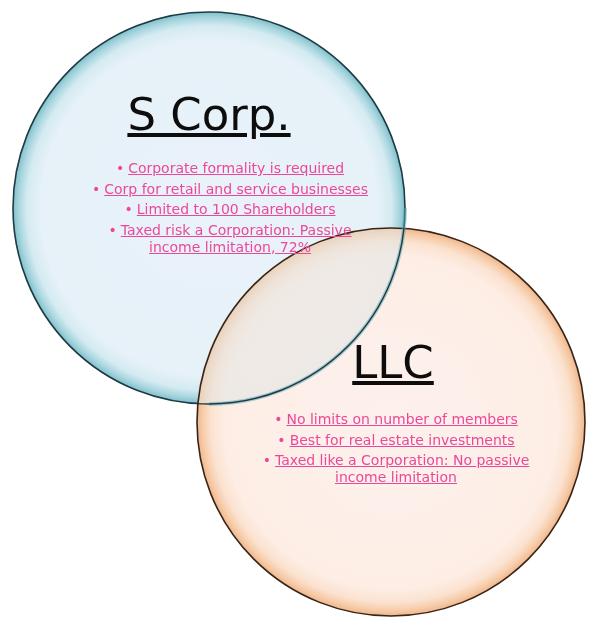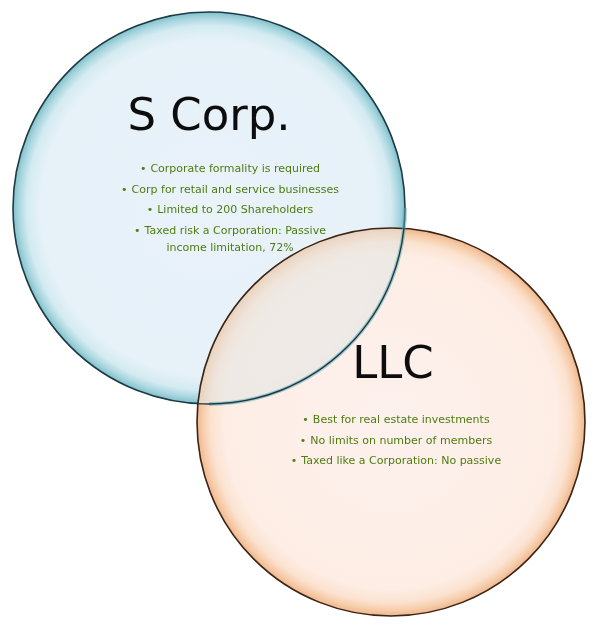--- a/index.html
+++ b/index.html
@@ -1,22 +1,22 @@
 <!DOCTYPE html>
 <html><head>
   <meta charset="utf-8">
   <style>
     html, body { margin: 0; padding: 0; background: #ffffff; }
     body { width: 602px; height: 643px; position: relative; overflow: hidden;
            font-family: "DejaVu Sans", "Liberation Sans", sans-serif; color: #111; }
     .canvas { position: absolute; left: 0; top: 0; width: 602px; height: 643px; }
     svg.venn { position: absolute; left: 0; top: 0; }
-    .label { position: absolute; text-align: center; color: #0d0d0d; }
+    .label { position: absolute; text-align: center; color: #0d0d0d; text-decoration: underline; }
     .title { font-size: 45px; line-height: 48px; letter-spacing: 0px; }
-    .bullets { font-size: 11px; line-height: 17px; color: #4d7c0f; }
+    .bullets { font-size: 14px; line-height: 17px; color: #ec4899; }
     .bullets .item { margin-bottom: 3.5px; }
     .bullets .item:last-child { margin-bottom: 0; }
     .bullets .item .dot { display: inline-block; margin-right: 4px; }
   </style>
 </head>
 <body>
 
 <div class="canvas">
   <svg class="venn" width="602" height="643" viewBox="0 0 602 643">
     <defs>
@@ -63,34 +63,35 @@
   <div class="label title" style="left:109px; top:91px; width:200px;">S Corp.</div>
 
   <div class="label bullets" style="left:60px; top:160px; width:340px;">
     <div class="item">
       <span class="dot">•</span><span>Corporate formality is required</span>
     </div>
     <div class="item">
       <span class="dot">•</span><span>Corp for retail and service businesses</span>
     </div>
     <div class="item">
-      <span class="dot">•</span><span>Limited to 200 Shareholders</span>
+      <span class="dot">•</span><span>Limited to 100 Shareholders</span>
     </div>
     <div class="item">
       <span class="dot">•</span><span>Taxed risk a Corporation: Passive</span><br>
       <span>income limitation, 72%</span>
     </div>
   </div>
 
   <div class="label title" style="left:293px; top:339px; width:200px;">LLC</div>
 
   <div class="label bullets" style="left:226px; top:411px; width:340px;">
     <div class="item">
+      <span class="dot">•</span><span>No limits on number of members</span>
+    </div>
+    <div class="item">
       <span class="dot">•</span><span>Best for real estate investments</span>
     </div>
     <div class="item">
-      <span class="dot">•</span><span>No limits on number of members</span>
-    </div>
-    <div class="item">
       <span class="dot">•</span><span>Taxed like a Corporation: No passive</span><br>
+      <span>income limitation</span>
     </div>
   </div>
 </div>
 
 </body></html>

